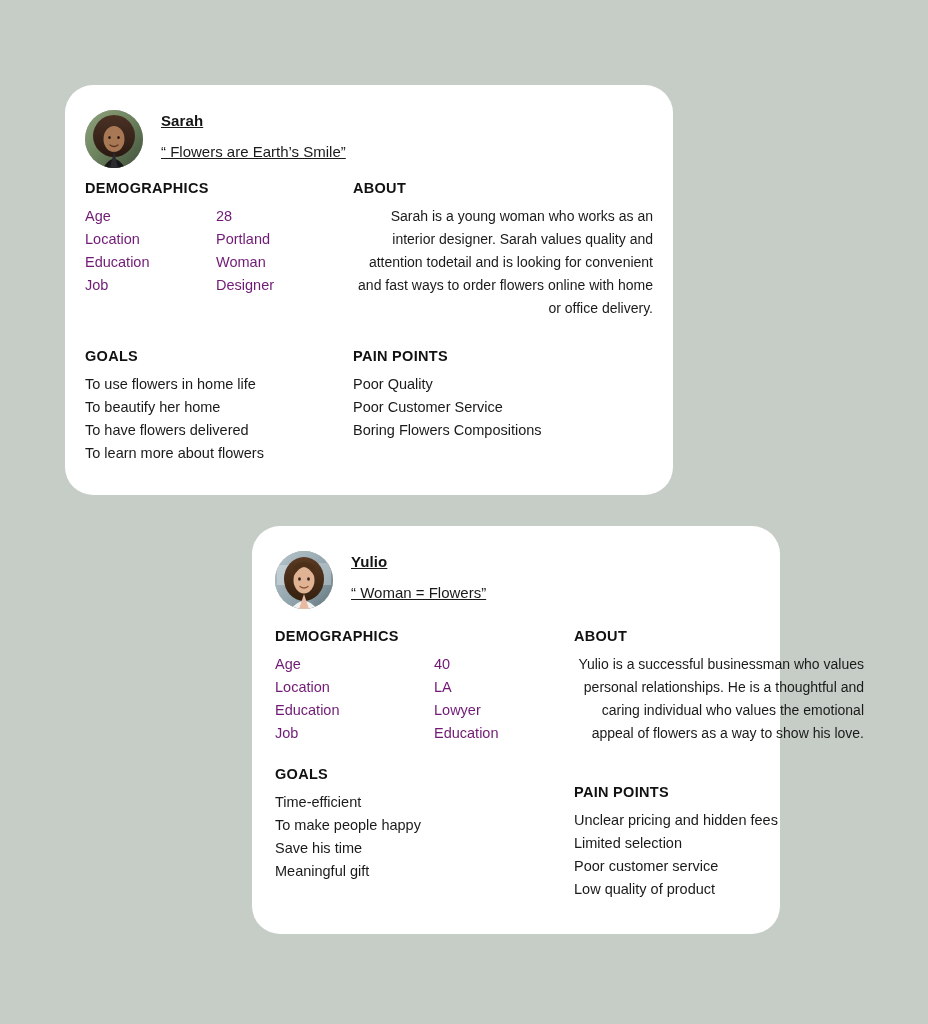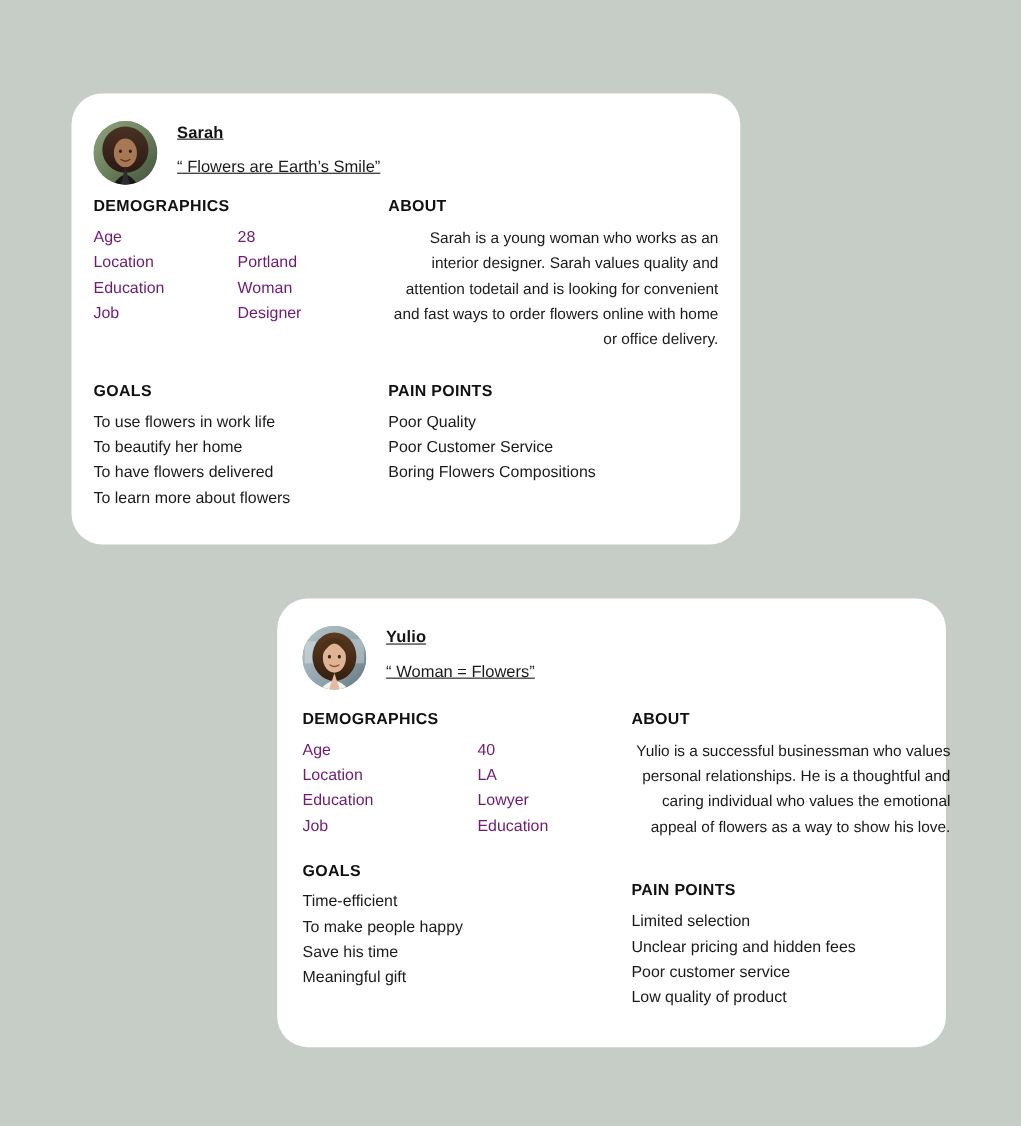--- a/index.html
+++ b/index.html
@@ -28,22 +28,22 @@
   
   #persona-card-sarah {
     left: 65px;
     top: 85px;
     width: 608px;
     height: 410px;
   }
 
   #persona-card-yulio {
     left: 252px;
-    top: 544px;
-    width: 608px;
+    top: 526px;
+    width: 528px;
     height: 408px;
   }
 
   
   .persona-header {
     position: absolute;
     display: flex;
     align-items: flex-start;
     text-decoration: underline;
   }
@@ -192,21 +192,21 @@
   </div>
 
   <div class="col-block" id="sarah-about">
     <div class="section-title">ABOUT</div>
     <div class="about-text">Sarah is a young woman who works as an interior designer. Sarah values quality and attention todetail and is looking for convenient and fast ways to order flowers online with home or office delivery.</div>
   </div>
 
   <div class="col-block" id="sarah-goals">
     <div class="section-title">GOALS</div>
     <div class="plain-list">
-      <div>To use flowers in work life</div>
+      <div>To use flowers in home life</div>
       <div>To beautify her home</div>
       <div>To have flowers delivered</div>
       <div>To learn more about flowers</div>
     </div>
   </div>
 
   <div class="col-block" id="sarah-painpoints">
     <div class="section-title">PAIN POINTS</div>
     <div class="plain-list">
       <div>Poor Quality</div>
@@ -280,19 +280,19 @@
       <div>Time-efficient</div>
       <div>To make people happy</div>
       <div>Save his time</div>
       <div>Meaningful gift</div>
     </div>
   </div>
 
   <div class="col-block" id="yulio-painpoints">
     <div class="section-title">PAIN POINTS</div>
     <div class="plain-list">
+      <div>Unclear pricing and hidden fees</div>
       <div>Limited selection</div>
-      <div>Unclear pricing and hidden fees</div>
       <div>Poor customer service</div>
       <div>Low quality of product</div>
     </div>
   </div>
 </section>
 
 </body></html>

